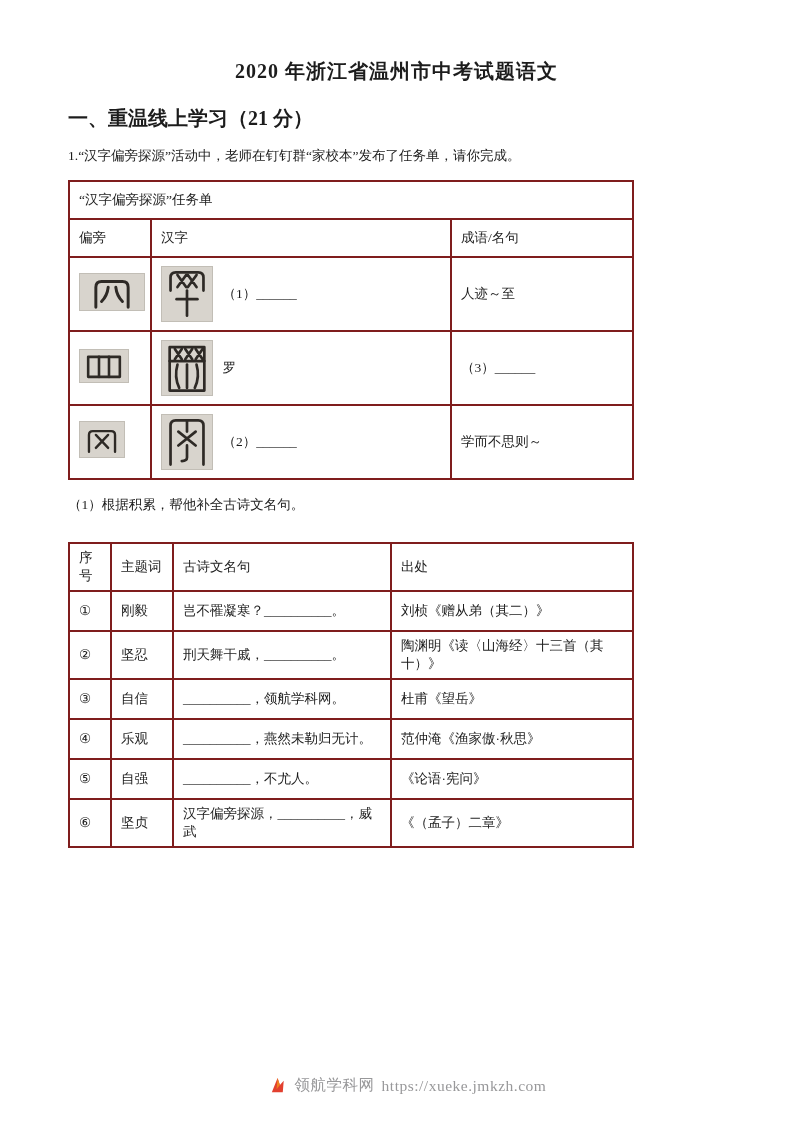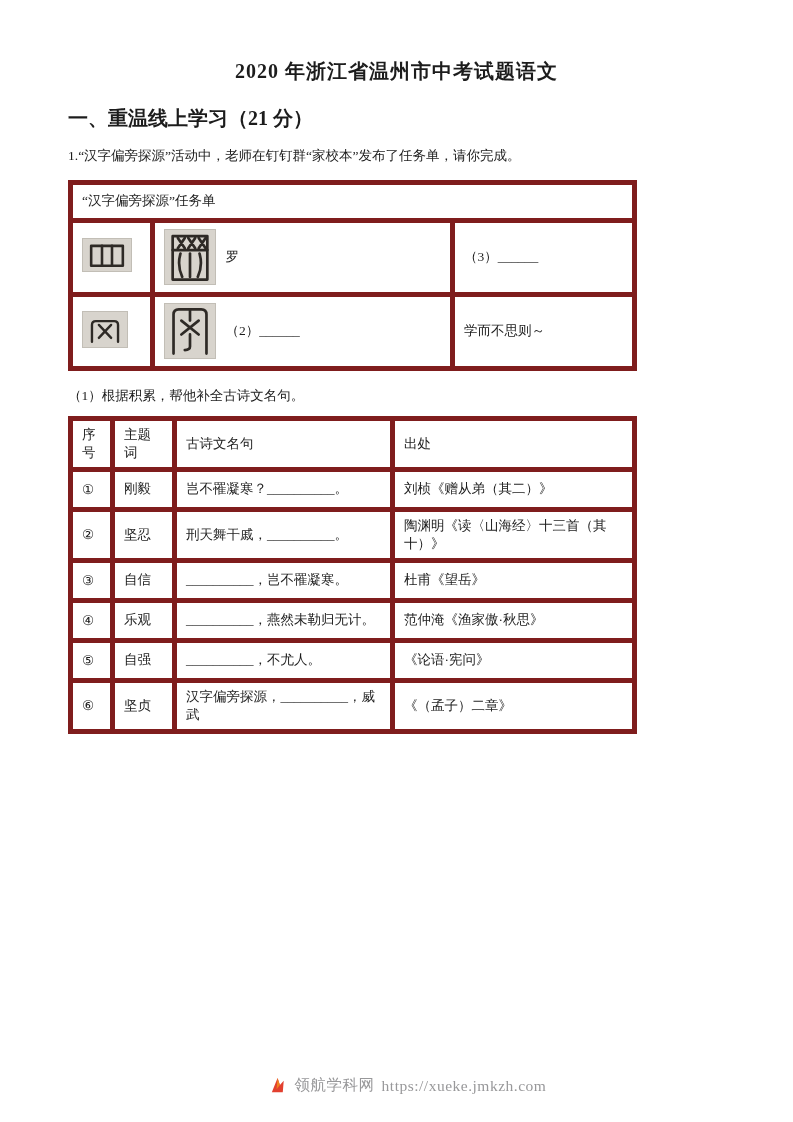--- a/index.html
+++ b/index.html
@@ -8,30 +8,30 @@
     width:793px; height:1122px; margin:0 auto; position:relative; overflow:hidden;
     font-family:"Liberation Serif","DejaVu Serif",serif; color:#1c1c1c;
   }
   .page { padding:58px 68px 0 68px; }
 
   .title { text-align:center; font-size:20px; font-weight:bold; letter-spacing:1px; }
   .section-heading { margin-top:20px; font-size:20px; font-weight:bold; }
   .q-text { margin-top:13px; font-size:13.5px; line-height:1.6; }
 
   table { border-collapse:collapse; table-layout:fixed; }
-  td, th { border:5px solid #7f1d1d; font-size:13.5px; font-weight:normal;
+  td, th { border:2px solid #7f1d1d; font-size:13.5px; font-weight:normal;
            text-align:left; vertical-align:middle; padding:5px 9px; }
 
   .t1 { width:564px; margin-top:13px; }
   .t1 .cap-row td { height:38px; }
   .t1 .hdr-row td { height:38px; }
   .t1 .img-row td { height:74px; }
   .t1 .disc-row td { height:90px; line-height:2.1; }
 
-  .t2 { width:564px; margin-top:11px; }
+  .t2 { width:564px; margin-top:28px; }
   .t2 .hdr-row td { height:37px; }
   .t2 tr td { height:40px; }
 
   .photo { background:#d8d4cd; box-shadow:0 0 0 1px #c2beb6 inset; }
   svg.seal { stroke:#2e2a26; fill:none; stroke-width:3.1; stroke-linecap:round; stroke-linejoin:round; }
   .rad-a { width:66px; height:38px; }
   .rad-b { width:50px; height:34px; }
   .rad-c { width:46px; height:37px; }
   .han   { width:52px; height:56px; vertical-align:middle; }
   .mini  { vertical-align:middle; margin:0 2px; }
@@ -103,20 +103,39 @@
 
   <table class="t1">
     <colgroup>
         <col style="width:82px">
         <col style="width:300px">
         <col style="width:182px">
       </colgroup>
     <tbody>
         <tr class="cap-row">
       <td colspan="3">“汉字偏旁探源”任务单</td>
+    </tr>
+    <tr class="hdr-row">
+      <td>偏旁</td>
+      <td>汉字</td>
+      <td>成语/名句</td>
+    </tr>
+    <tr class="img-row">
+      <td>
+        <svg class="seal photo rad-a">
+              <use href="#seal-radical-a"></use>
+            </svg>
+      </td>
+      <td>
+        <svg class="seal photo han">
+              <use href="#seal-hanzi-han"></use>
+            </svg>
+        <span class="hz-label">（1）______</span>
+      </td>
+      <td>人迹～至</td>
     </tr>
     <tr class="img-row">
       <td>
         <svg class="seal photo rad-b">
               <use href="#seal-radical-b"></use>
             </svg>
       </td>
       <td>
         <svg class="seal photo han">
               <use href="#seal-hanzi-luo"></use>
@@ -166,21 +185,21 @@
     </tr>
     <tr>
       <td>②</td>
       <td>坚忍</td>
       <td>刑天舞干戚，__________。</td>
       <td>陶渊明《读〈山海经〉十三首（其十）》</td>
     </tr>
     <tr>
       <td>③</td>
       <td>自信</td>
-      <td>__________，岂不罹凝寒。</td>
+      <td>__________，领航学科网。</td>
       <td>杜甫《望岳》</td>
     </tr>
     <tr>
       <td>④</td>
       <td>乐观</td>
       <td>__________，燕然未勒归无计。</td>
       <td>范仲淹《渔家傲·秋思》</td>
     </tr>
     <tr>
       <td>⑤</td>

